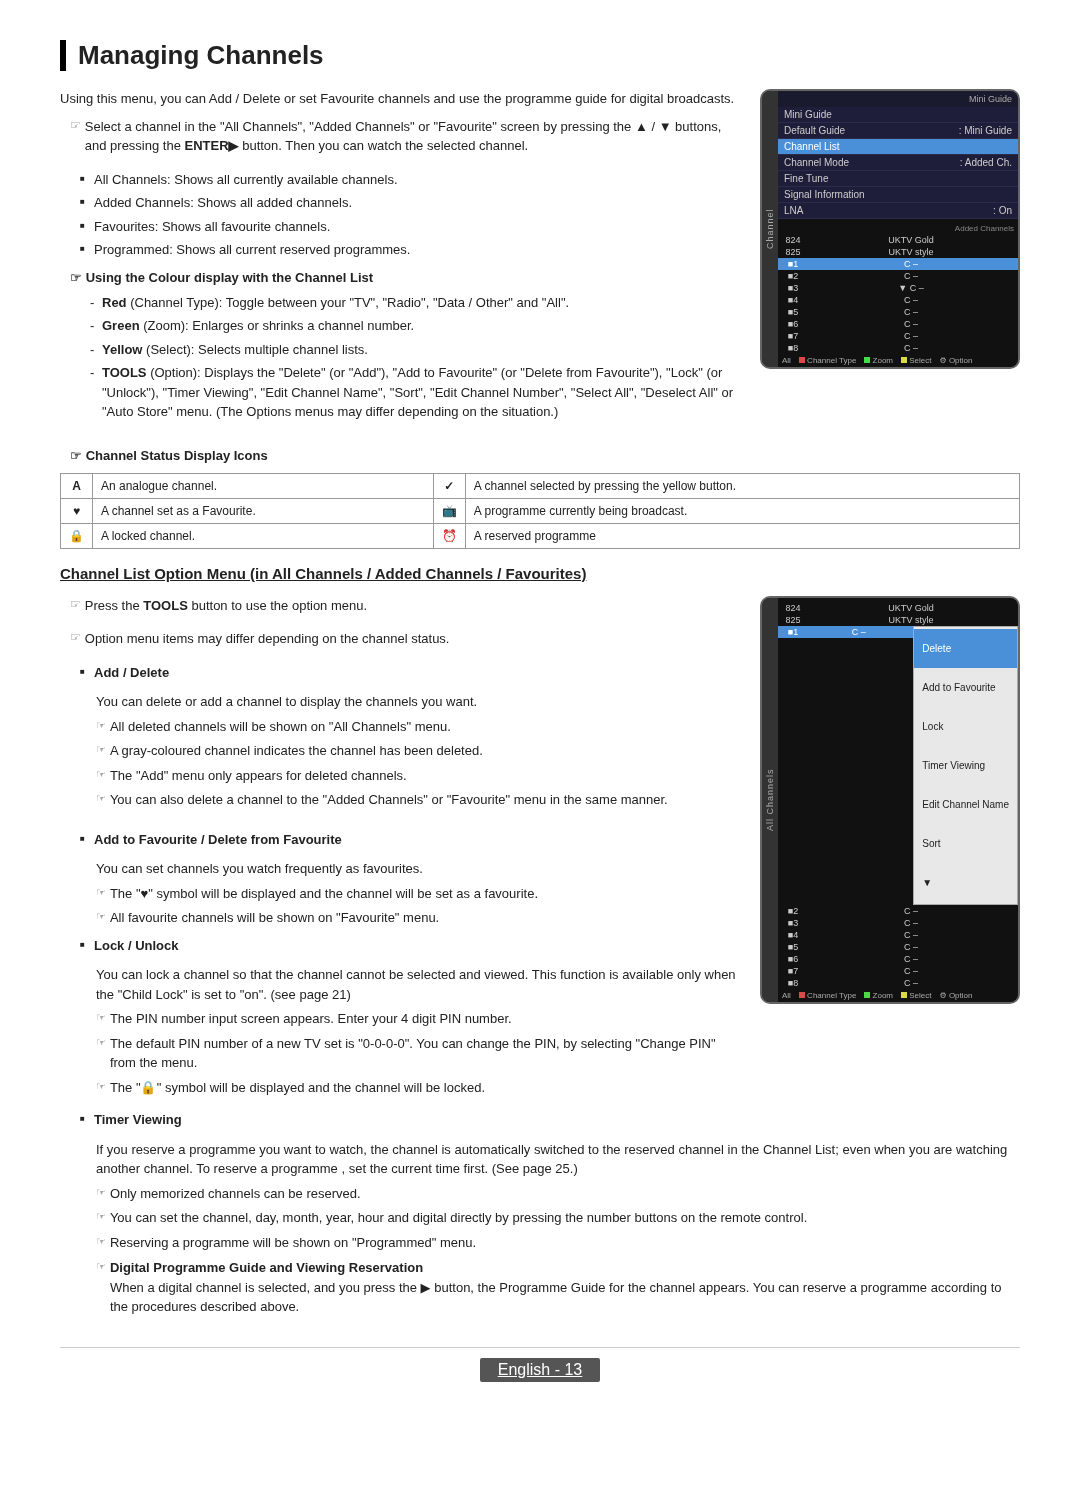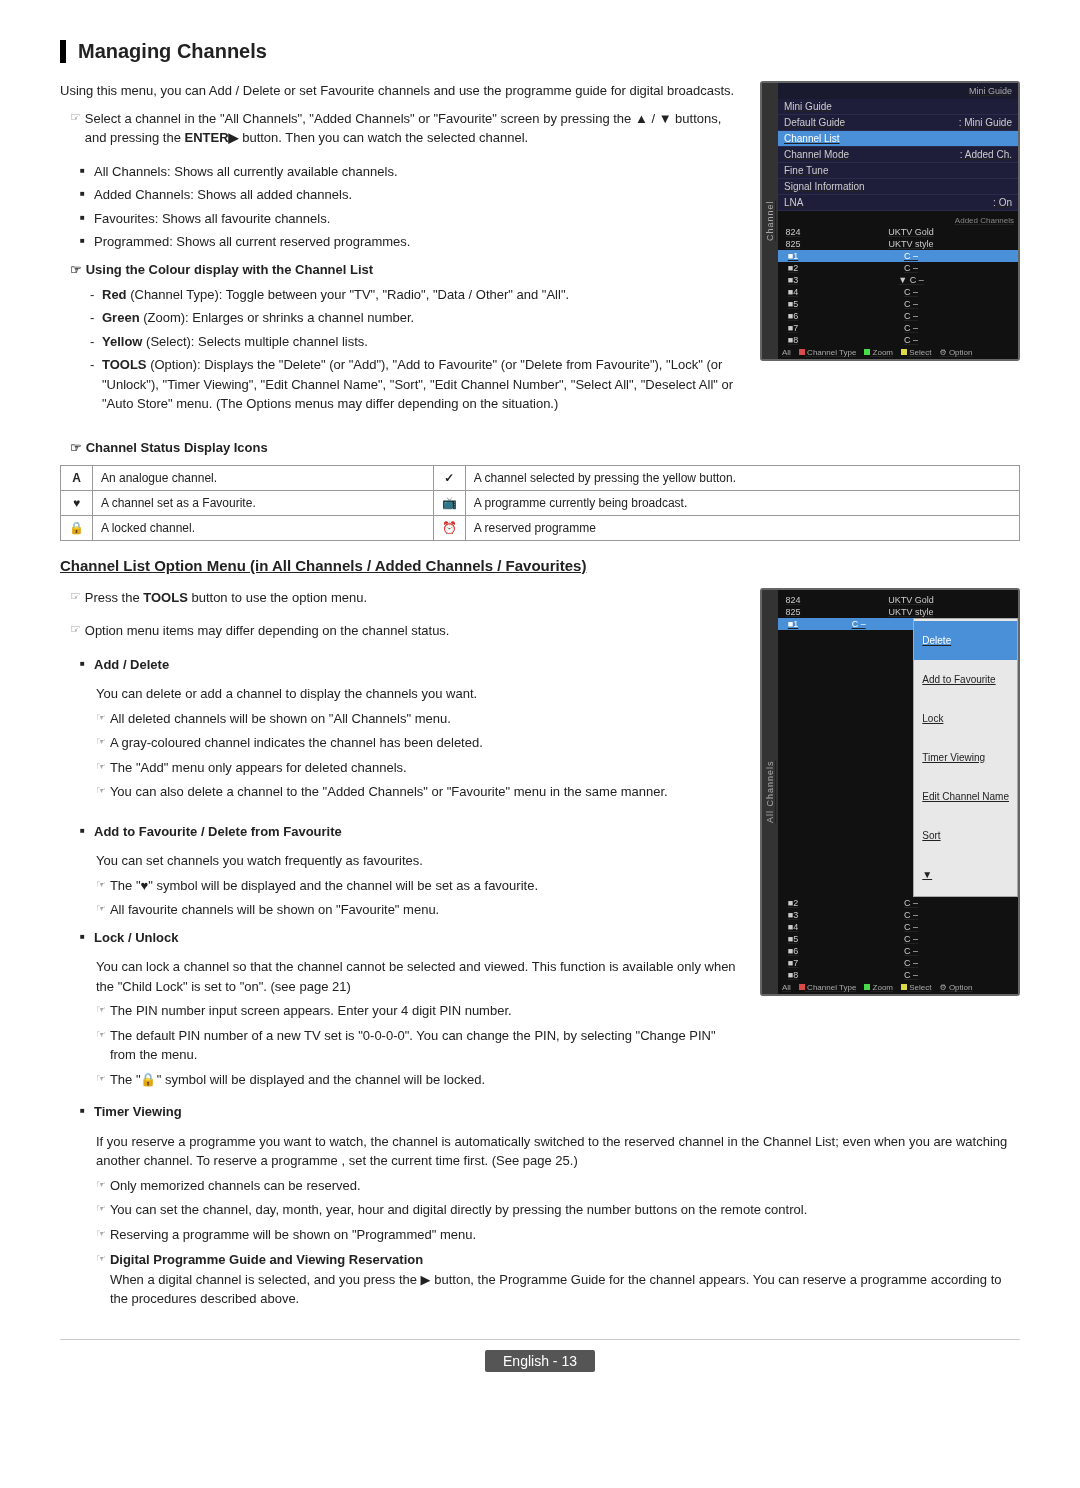--- a/index.html
+++ b/index.html
@@ -13,21 +13,21 @@
       padding: 40px 60px;
     }
 
     
     .page-title-bar {
       border-left: 6px solid #000;
       padding-left: 12px;
       margin-bottom: 18px;
     }
     .page-title-bar h1 {
-      font-size: 20px;
+      font-size: 26px;
       font-weight: bold;
     }
 
     
     .section-two-col {
       display: flex;
       gap: 20px;
       margin-bottom: 18px;
     }
     .section-left {
@@ -209,42 +209,42 @@
       text-align: center;
       margin-top: 30px;
       padding-top: 10px;
       border-top: 1px solid #ccc;
     }
     .footer-badge {
       display: inline-block;
       background: #555;
       color: #fff;
       padding: 3px 18px;
-      font-size: 14px;
+      font-size: 16px;
       border-radius: 2px;
+      text-decoration: underline;
     }
 
     
     .note-indent {
       margin-left: 36px;
       margin-bottom: 5px;
       line-height: 1.5;
     }
 
     .small-sym {
       font-size: 11px;
       color: #555;
     }
 
     .screen-box {
       background: #2a2a2a;
       border: 2px solid #666;
-      border-radius: 3px;
+      border-radius: 10px;
       overflow: hidden;
-      text-decoration: underline;
     }
   </style>
 </head>
 <body>
 
 <div>
 
   <div class="page-title-bar">
     <h1>Managing Channels</h1>
   </div>

